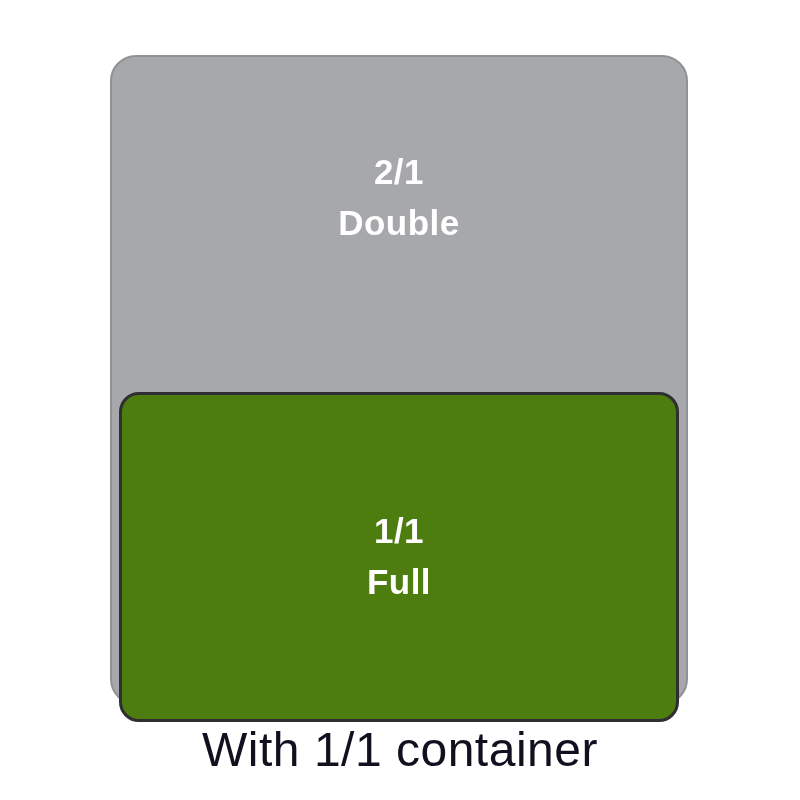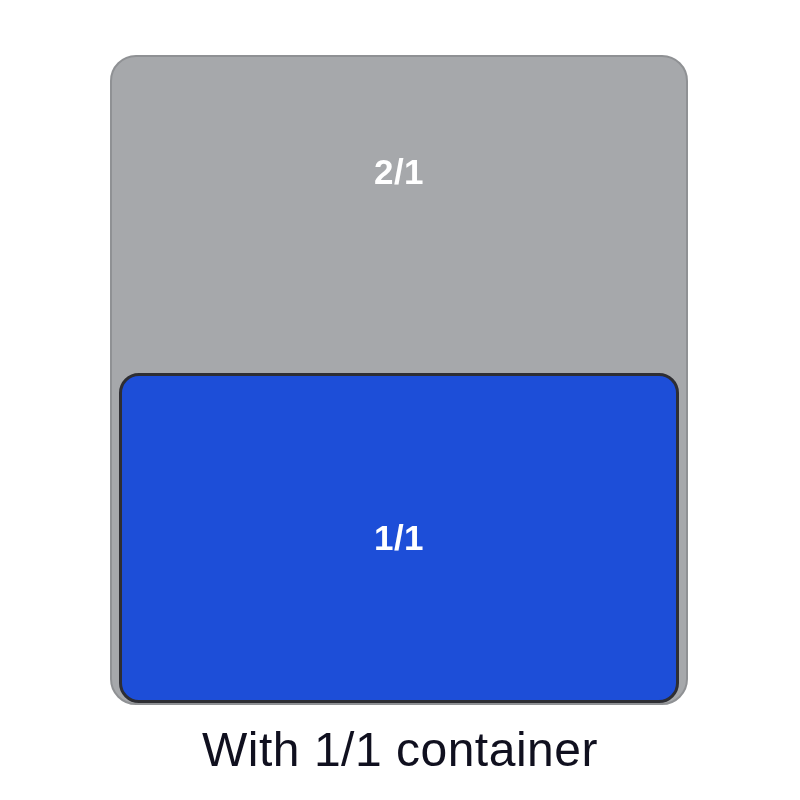--- a/index.html
+++ b/index.html
@@ -80,24 +80,26 @@
   }
 </style>
 </head>
 <body>
 
 <div class="stage">
 
   <div class="pan-double" style="background: rgb(166, 168, 171); border-color: rgb(143, 145, 148);">
     <div class="pan-label" style="color: rgb(255, 255, 255);">
       <span class="size-line">2/1</span>
+      <span class="name-line">Double</span>
     </div>
   </div>
 
-  <div class="pan-full" style="background: #1d4ed8; border-color: rgb(46, 46, 51);">
+  <div class="pan-full" style="background: #4d7c0f; border-color: rgb(46, 46, 51); margin-top: 19px;">
     <div class="pan-label" style="color: rgb(255, 255, 255);">
       <span class="size-line">1/1</span>
+      <span class="name-line">Full</span>
     </div>
   </div>
 
   <div class="caption" style="color: rgb(16, 16, 31);">With 1/1 container</div>
 
 </div>
 
 </body></html>

